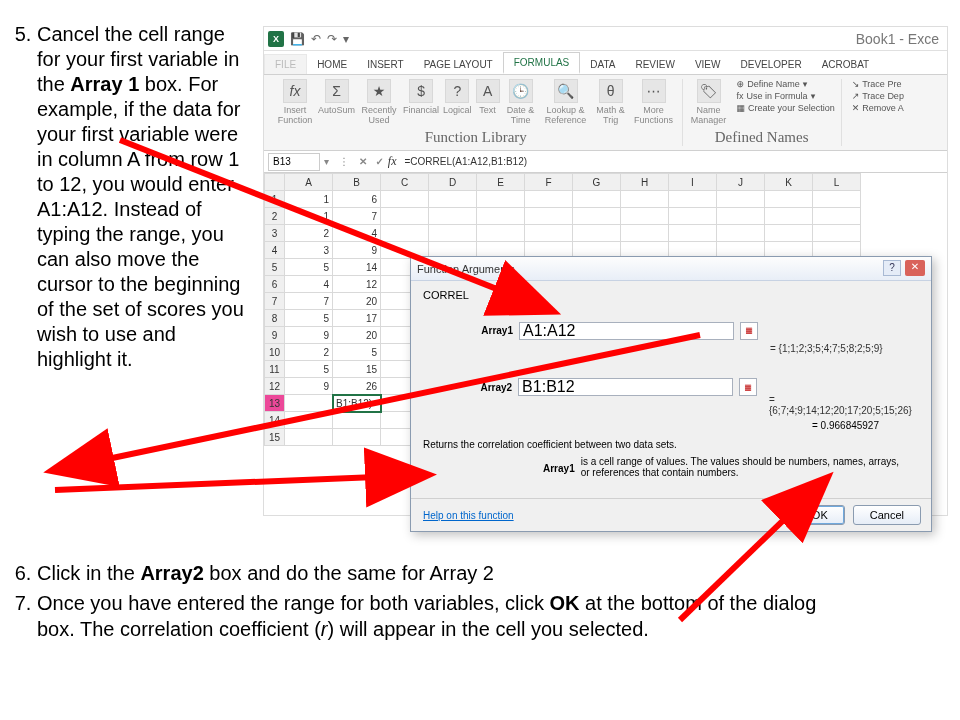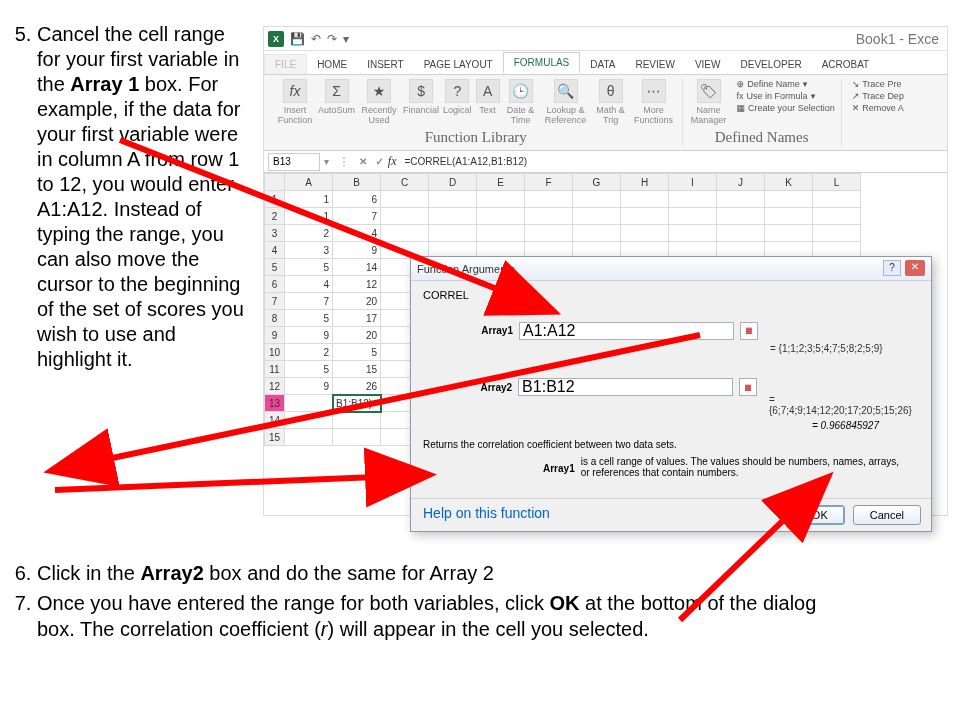--- a/index.html
+++ b/index.html
@@ -52,27 +52,27 @@
   .dlg-title .t { color:#333; }
   .dlg-title .help-btn { position:absolute; right:30px; top:3px; width:18px; height:16px; background:#e5ecf7; border:1px solid #a8b9d3; font-size:10px; text-align:center; line-height:14px; color:#335; cursor:pointer;}
   .dlg-title .close-btn { position:absolute; right:6px; top:3px; width:20px; height:16px; background:#d9635b; color:#fff; font-size:10px; text-align:center; line-height:14px; cursor:pointer; border-radius:2px;}
   .dlg-body { padding:8px 12px 10px; }
   .dlg-body .func { font-size:11px; margin-bottom:6px;}
   .dlg-row { display:flex; align-items:center; gap:6px; margin-bottom:4px;}
   .dlg-row label { width:90px; text-align:right; font-weight:bold; font-size:10px;}
   .dlg-row input { flex:0 0 160px; border:1px solid #a8b0bd; height:18px; font-size:16px; padding:0 3px;}
   .dlg-row .refbtn { width:18px; height:18px; border:1px solid #a8b0bd; background:#fff; display:flex; align-items:center; justify-content:center; cursor:pointer;}
   .dlg-row .val { font-size:10px; color:#333; margin-left:6px;margin-top:36px;}
-  .dlg-result { text-align:right; font-size:10px; margin:4px 0 8px; padding-right:40px;font-style:italic;}
+  .dlg-result { text-align:right; font-size:10px; margin:4px 0 8px; padding-right:40px;}
   .dlg-desc { font-size:10px; margin:6px 0;}
   .dlg-argdesc { font-size:10px; display:flex; gap:6px; margin:4px 0 10px; padding-left:120px;}
   .dlg-argdesc b { font-size:10px; }
   .dlg-footer { display:flex; align-items:center; padding:6px 10px; border-top:1px solid #d0d0d0; gap:8px; }
   .dlg-footer .spacer { flex:1;}
-  .dlg-footer .helplink { color:#0066cc; font-size:14px; cursor:pointer; position:absolute; left:12px; bottom:10px;text-align:center;}
+  .dlg-footer .helplink { color:#0066cc; text-decoration:underline; font-size:10px; cursor:pointer; position:absolute; left:12px; bottom:10px;text-align:center;}
   .btn { border:1px solid #8a9bb0; background:linear-gradient(#fff,#e6edf7); padding:3px 16px; font-size:11px; border-radius:3px; cursor:pointer;}
   .btn.primary { box-shadow:0 0 0 1px #6fa8dc inset;}
 
   svg.arrows { position:absolute; left:0; top:0; pointer-events:none; }
 </style>
 </head>
 <body>
 
 <div class="instructions">
   <ol start="5">

